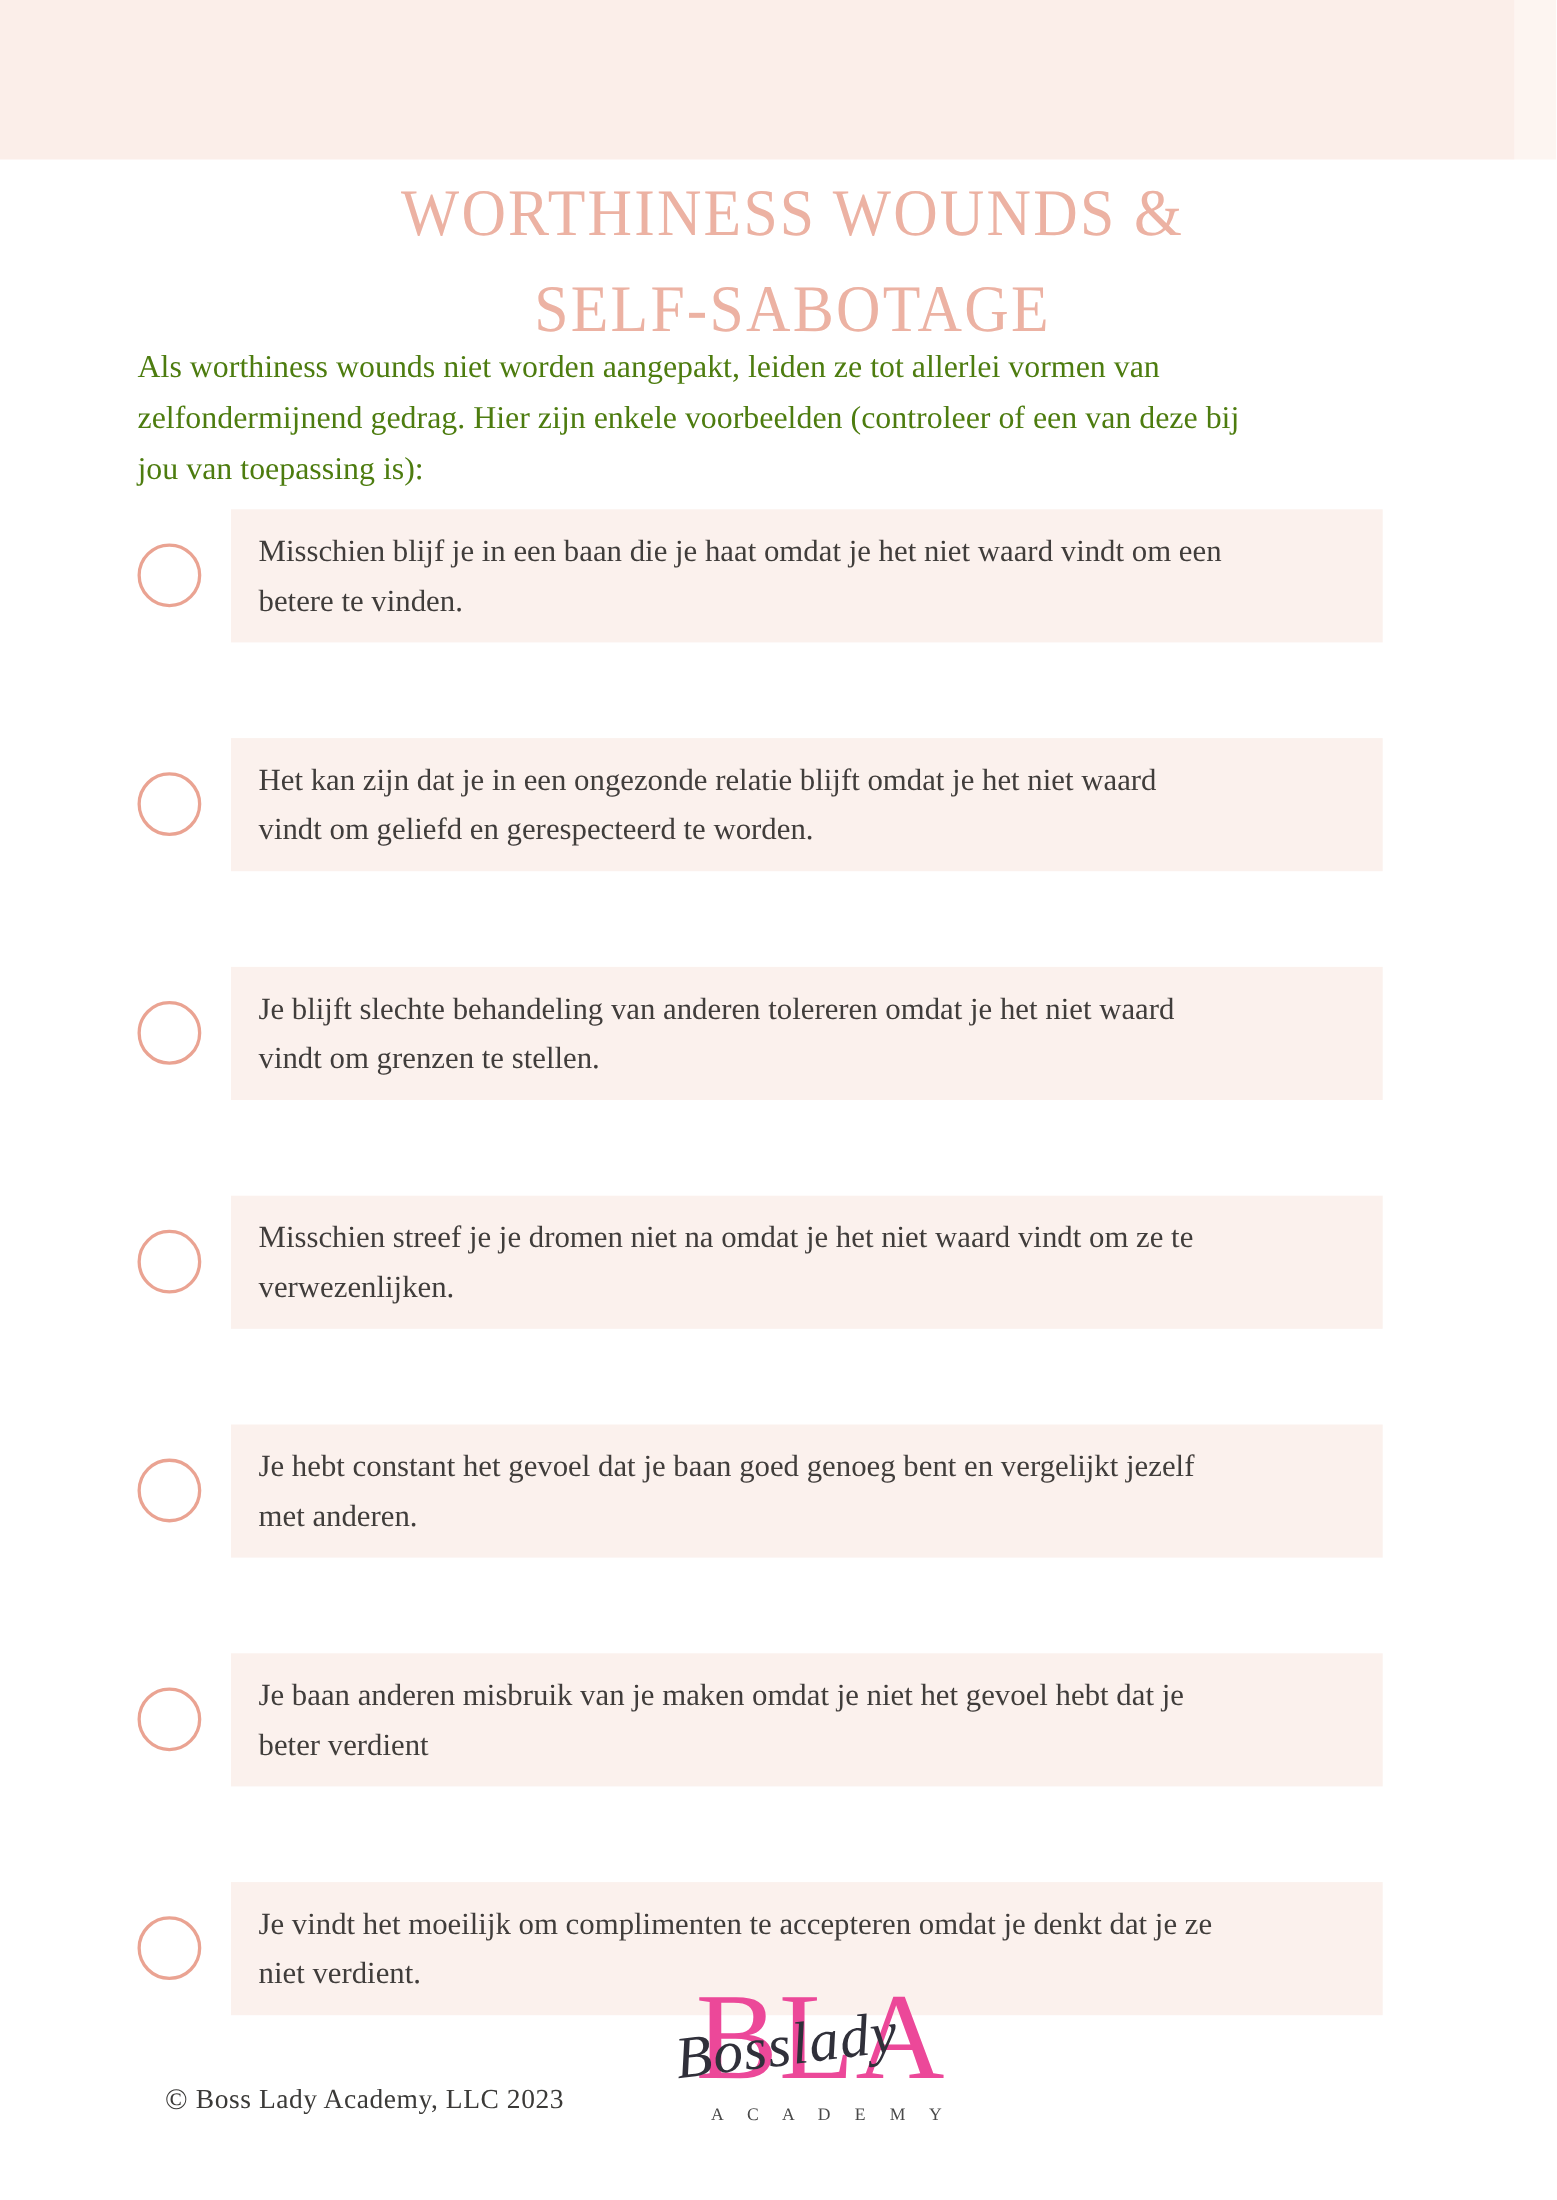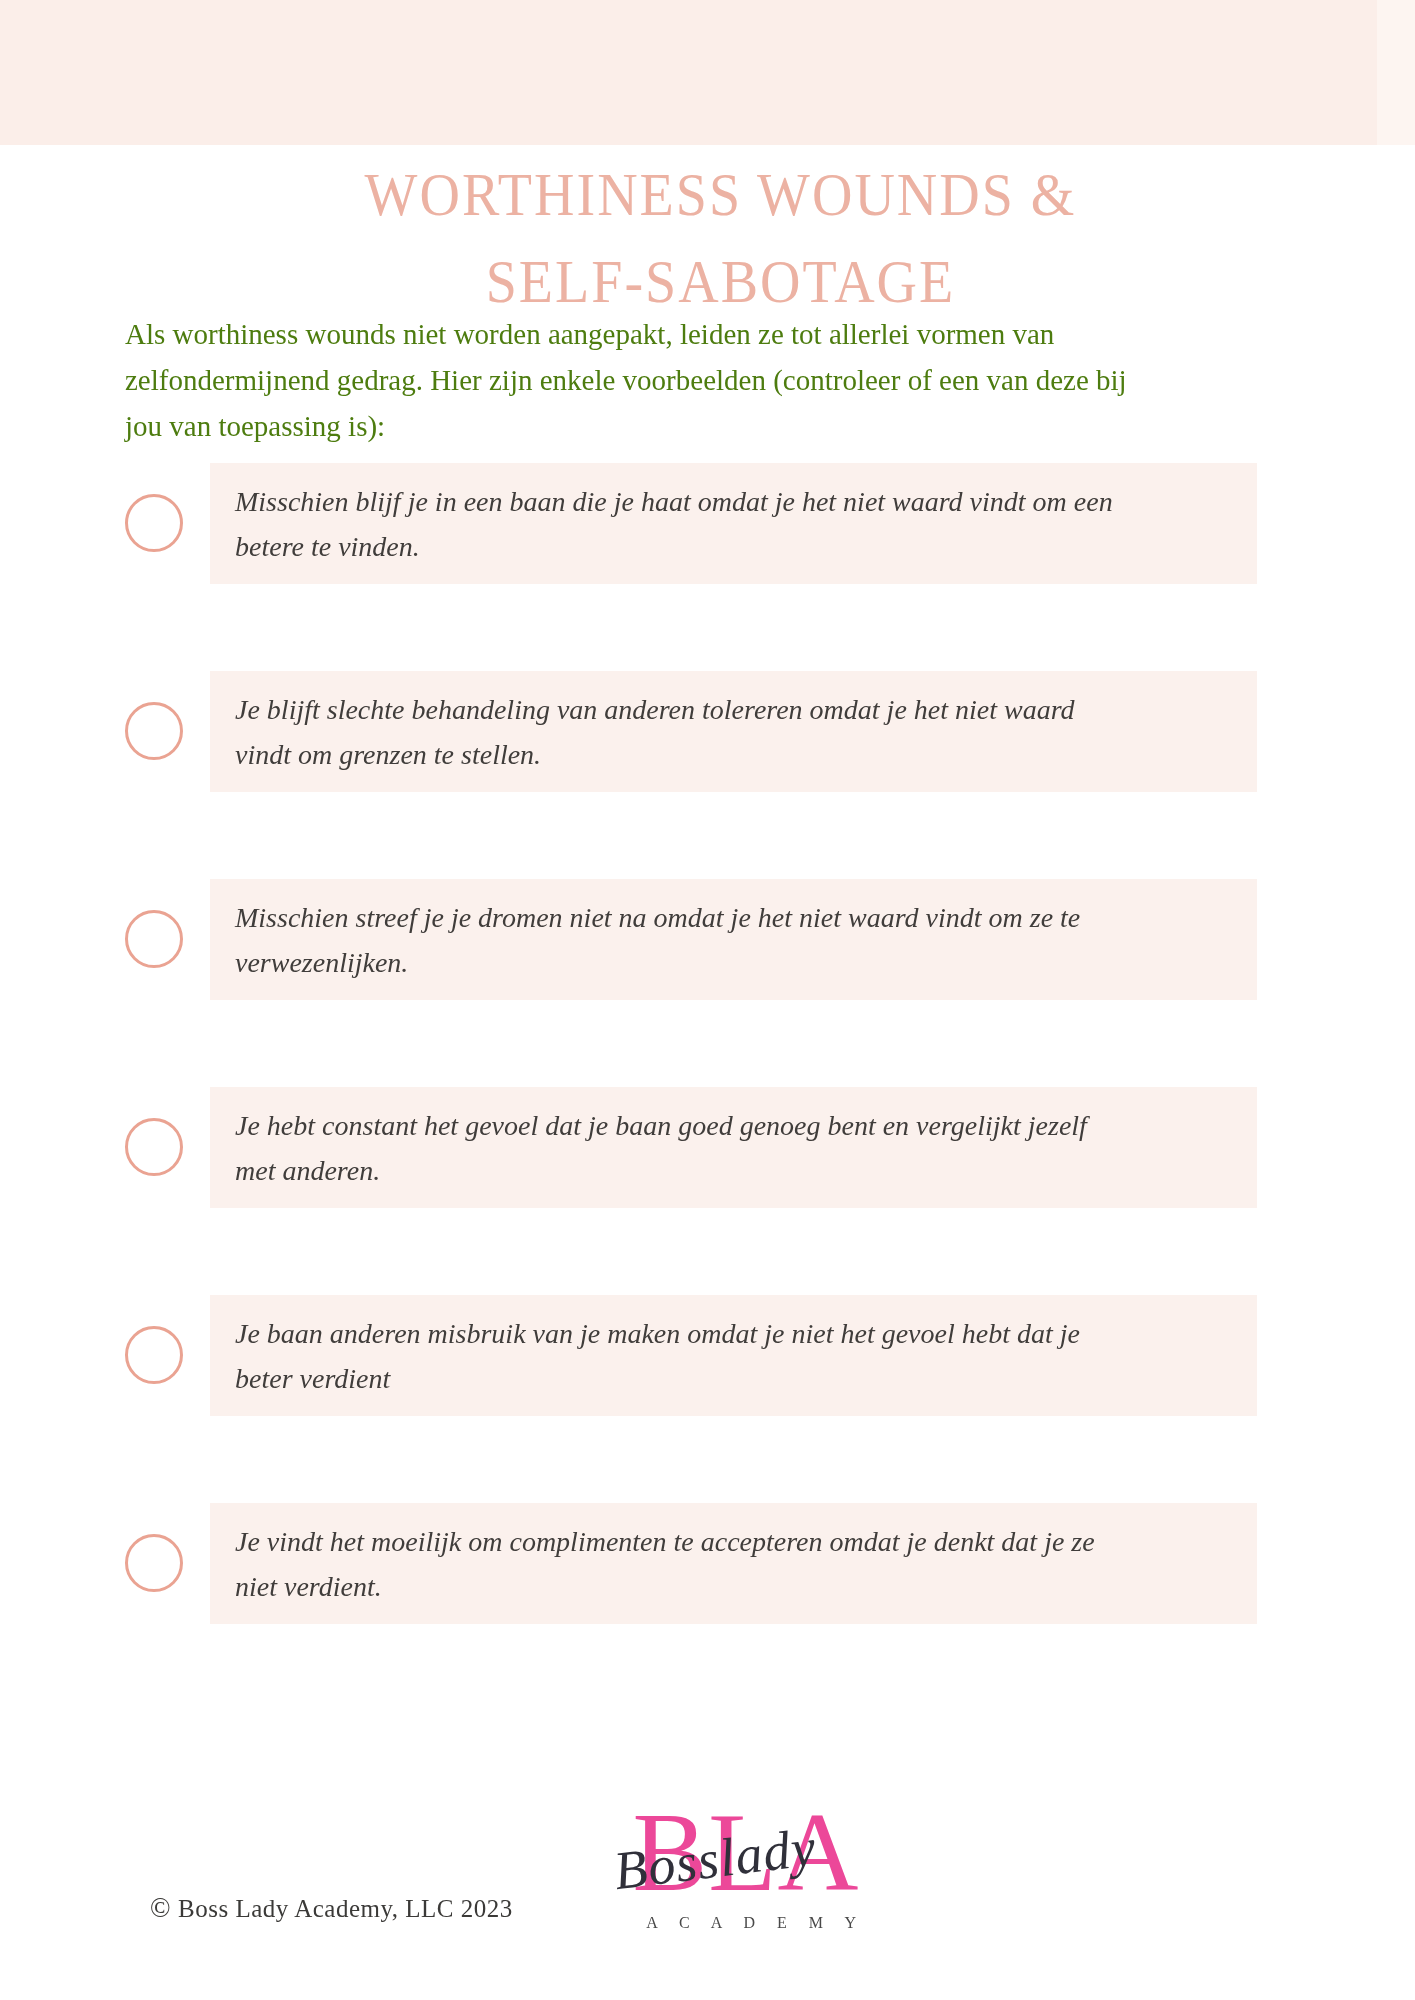--- a/index.html
+++ b/index.html
@@ -22,21 +22,21 @@
   .intro {
     position:absolute; left:125px; top:311px;
     font-size:29px; line-height:46px; color:#4d7c0f;
   }
   .intro .i-line { white-space:nowrap; }
 
   .checklist {
     position:absolute; left:0; top:463px; width:1415px;
     display:flex; flex-direction:column; gap:57px;
   }
-  .check-row { position:relative; height:151px;font-style:italic; }
+  .check-row { position:relative; height:151px; }
   .checkbox-circle {
     position:absolute; left:125px; top:31px; width:58px; height:58px;
     border:3px solid #eaa392; border-radius:50%; background:transparent;
     cursor:pointer;
   }
   .item-box {
     position:absolute; left:210px; top:0; width:1047px; height:121px;
     background:#fbf1ed; display:flex; flex-direction:column; justify-content:center;
     padding-left:25px; font-size:28px; line-height:45px; color:#403d3b;
   }
@@ -86,20 +86,27 @@
   <div class="checklist">
 
     <div class="check-row">
       <div class="checkbox-circle"></div>
       <div class="item-box">
         <div class="c-line">Misschien blijf je in een baan die je haat omdat je het niet waard vindt om een</div>
         <div class="c-line">betere te vinden.</div>
       </div>
     </div>
 
+    <div class="check-row">
+      <div class="checkbox-circle"></div>
+      <div class="item-box">
+        <div class="c-line">Het kan zijn dat je in een ongezonde relatie blijft omdat je het niet waard</div>
+        <div class="c-line">vindt om geliefd en gerespecteerd te worden.</div>
+      </div>
+    </div>
 
     <div class="check-row">
       <div class="checkbox-circle"></div>
       <div class="item-box">
         <div class="c-line">Je blijft slechte behandeling van anderen tolereren omdat je het niet waard</div>
         <div class="c-line">vindt om grenzen te stellen.</div>
       </div>
     </div>
 
     <div class="check-row">

